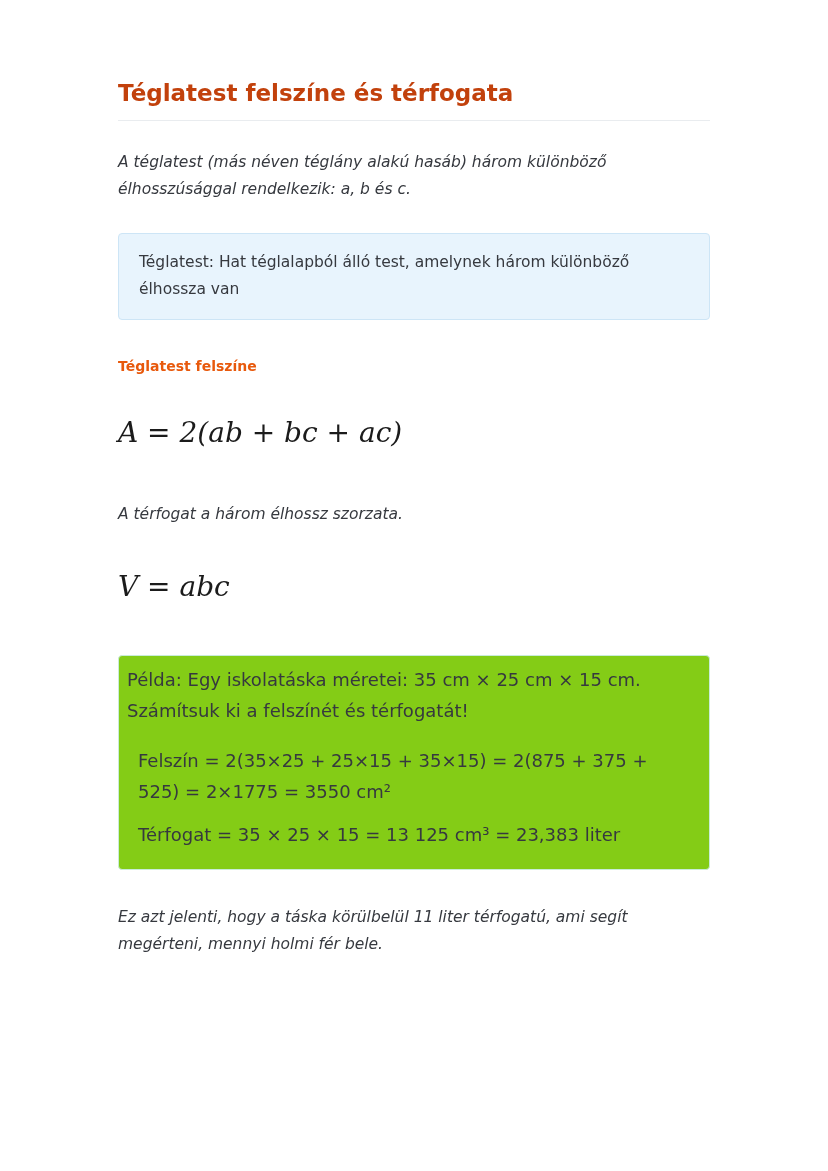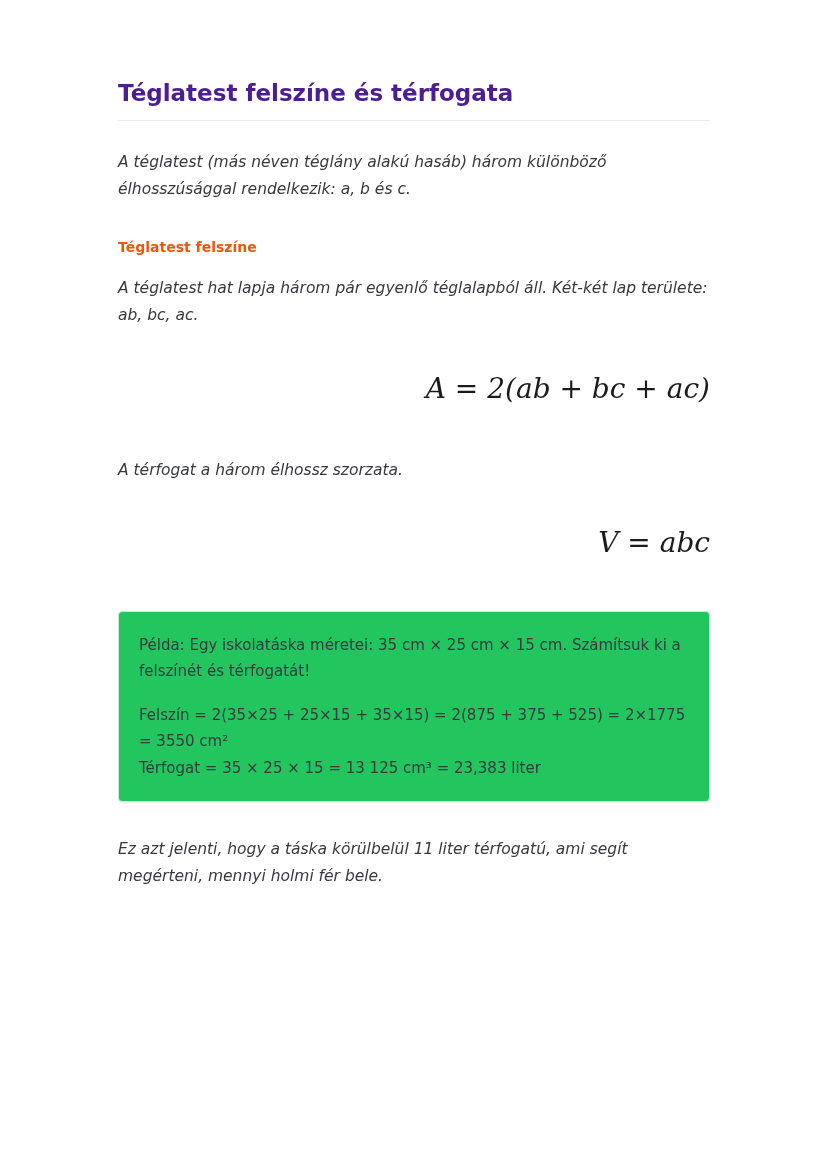--- a/index.html
+++ b/index.html
@@ -7,21 +7,21 @@
   .page {
     width: 828px;
     min-height: 1171px;
     margin: 0 auto;
     background: #ffffff;
     font-family: "DejaVu Sans", "Liberation Sans", sans-serif;
     color: #36393f;
     padding: 80px 118px 40px 118px;
   }
   .title {
-    color: #4c1d95;
+    color: #c2410c;
     font-size: 23px;
     font-weight: 700;
     margin: 0 0 14px 0;
   }
   .divider {
     border: none;
     border-top: 1px solid #e9ecef;
     margin: 0 0 28px 0;
   }
   .body-text {
@@ -39,52 +39,54 @@
     font-size: 15.5px;
     line-height: 1.75;
   }
   .section-heading {
     color: #e8590c;
     font-size: 14px;
     font-weight: 700;
     margin: 36px 0 20px 0;
   }
   .formula {
-    text-align: right;
+    text-align: left;
     font-family: "DejaVu Serif", "Liberation Serif", serif;
     font-style: italic;
     font-size: 28px;
     color: #1b1b1b;
     margin: 42px 0 52px 0;
   }
   .example-box {
-    background: #22c55e;
+    background: #84cc16;
     border: 1px solid #c9ecd8;
     border-radius: 4px;
-    padding: 20px;
+    padding: 8px;
     margin: 44px 0 34px 0;
-    font-size: 15px;
+    font-size: 18px;
     line-height: 1.75;
   }
   .example-box .example-intro { margin: 0 0 18px 0; }
-  .example-box .calc-line { margin: 0; }
+  .example-box .calc-line { margin: 11px; }
 </style>
 </head>
 <body>
 
 <div class="page">
 
   <h1 class="title">Téglatest felszíne és térfogata</h1>
   <hr class="divider">
 
   <p class="body-text">A téglatest (más néven téglány alakú hasáb) három különböző élhosszúsággal rendelkezik: a, b és c.</p>
 
+  <div class="info-box">
+    <span>Téglatest: Hat téglalapból álló test, amelynek három különböző élhossza van</span>
+  </div>
 
   <h2 class="section-heading">Téglatest felszíne</h2>
-  <p class="body-text">A téglatest hat lapja három pár egyenlő téglalapból áll. Két-két lap területe: ab, bc, ac.</p>
   <div class="formula">A = 2(ab + bc + ac)</div>
 
   <p class="body-text">A térfogat a három élhossz szorzata.</p>
   <div class="formula">V = abc</div>
 
   <div class="example-box">
     <p class="example-intro">Példa: Egy iskolatáska méretei: 35 cm × 25 cm × 15 cm. Számítsuk ki a felszínét és térfogatát!</p>
     <p class="calc-line">Felszín = 2(35×25 + 25×15 + 35×15) = 2(875 + 375 + 525) = 2×1775 = 3550 cm²</p>
     <p class="calc-line">Térfogat = 35 × 25 × 15 = 13 125 cm³ = 23,383 liter</p>
   </div>

